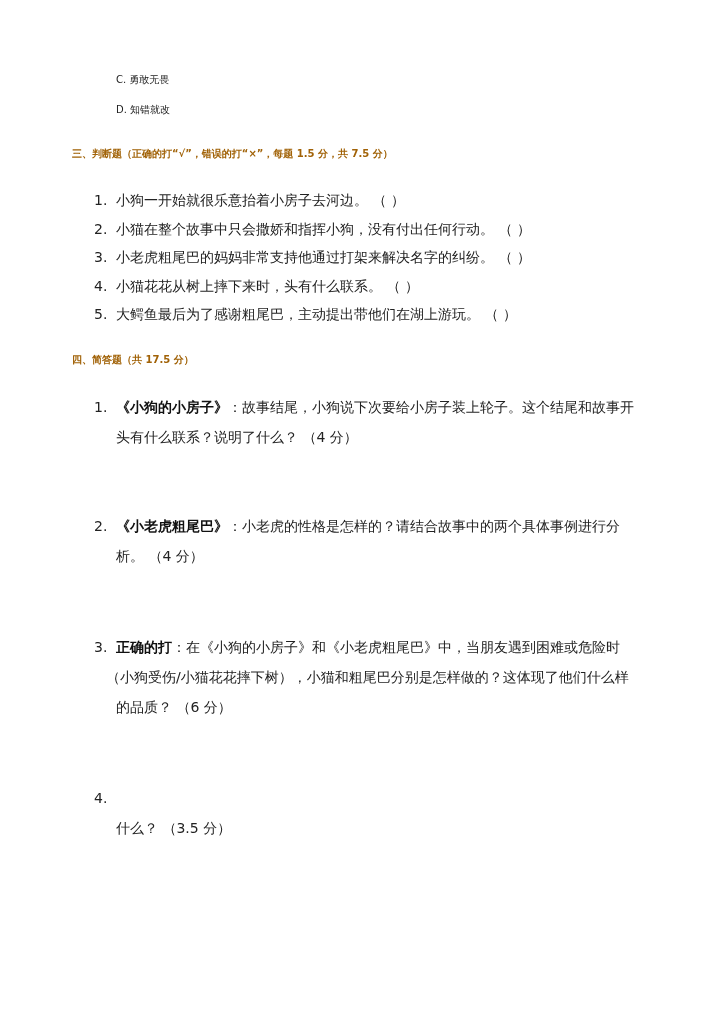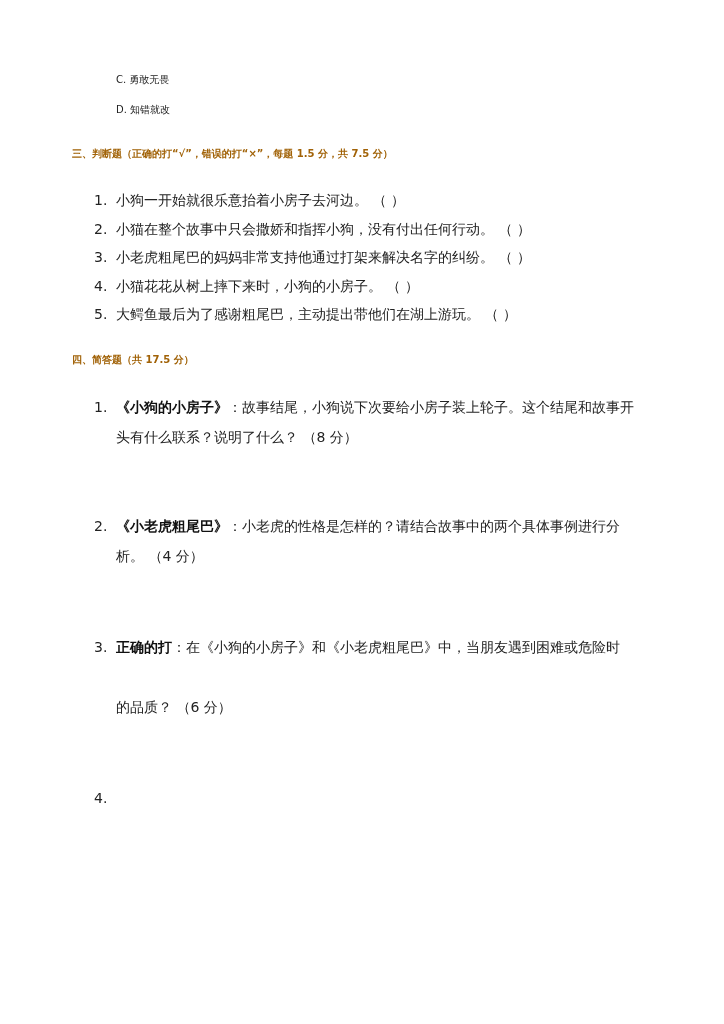--- a/index.html
+++ b/index.html
@@ -51,45 +51,47 @@
 <div class="abs tf-item" style="top:190px;">
   <span class="num">1.</span><span>小狗一开始就很乐意抬着小房子去河边。 （ ）</span>
 </div>
 <div class="abs tf-item" style="top:219px;">
   <span class="num">2.</span><span>小猫在整个故事中只会撒娇和指挥小狗，没有付出任何行动。 （ ）</span>
 </div>
 <div class="abs tf-item" style="top:247px;">
   <span class="num">3.</span><span>小老虎粗尾巴的妈妈非常支持他通过打架来解决名字的纠纷。 （ ）</span>
 </div>
 <div class="abs tf-item" style="top:276px;">
-  <span class="num">4.</span><span>小猫花花从树上摔下来时，小狗的小房子。 （ ）</span>
+  <span class="num">4.</span><span>小猫花花从树上摔下来时，头有什么联系。 （ ）</span>
 </div>
 <div class="abs tf-item" style="top:304px;">
   <span class="num">5.</span><span>大鳄鱼最后为了感谢粗尾巴，主动提出带他们在湖上游玩。 （ ）</span>
 </div>
 
 <div class="abs heading" style="top:350px;">四、简答题（共 17.5 分）</div>
 
 <div class="abs sa-item" style="top:392px; height:60px;">
   <span class="num">1.</span>
   <span class="line1"><span class="bold">《小狗的小房子》</span><span>：故事结尾，小狗说下次要给小房子装上轮子。这个结尾和故事开</span></span>
-  <span class="line2">头有什么联系？说明了什么？ （8 分）</span>
+  <span class="line2">头有什么联系？说明了什么？ （4 分）</span>
 </div>
 <div class="answer-space" style="top:455px; height:55px;"></div>
 
 <div class="abs sa-item" style="top:511px; height:60px;">
   <span class="num">2.</span>
   <span class="line1"><span class="bold">《小老虎粗尾巴》</span><span>：小老虎的性格是怎样的？请结合故事中的两个具体事例进行分</span></span>
   <span class="line2">析。 （4 分）</span>
 </div>
 <div class="answer-space" style="top:575px; height:60px;"></div>
 
 <div class="abs sa-item" style="top:632px; height:90px;">
   <span class="num">3.</span>
   <span class="line1"><span class="bold">正确的打</span><span>：在《小狗的小房子》和《小老虎粗尾巴》中，当朋友遇到困难或危险时</span></span>
+  <span class="line2" style="left:12px;">（小狗受伤/小猫花花摔下树），小猫和粗尾巴分别是怎样做的？这体现了他们什么样</span>
   <span class="line3">的品质？ （6 分）</span>
 </div>
 <div class="answer-space" style="top:725px; height:55px;"></div>
 
 <div class="abs sa-item" style="top:783px; height:60px;">
   <span class="num">4.</span>
+  <span class="line2">什么？ （3.5 分）</span>
 </div>
 <div class="answer-space" style="top:850px; height:150px;"></div>
 
 </body></html>

